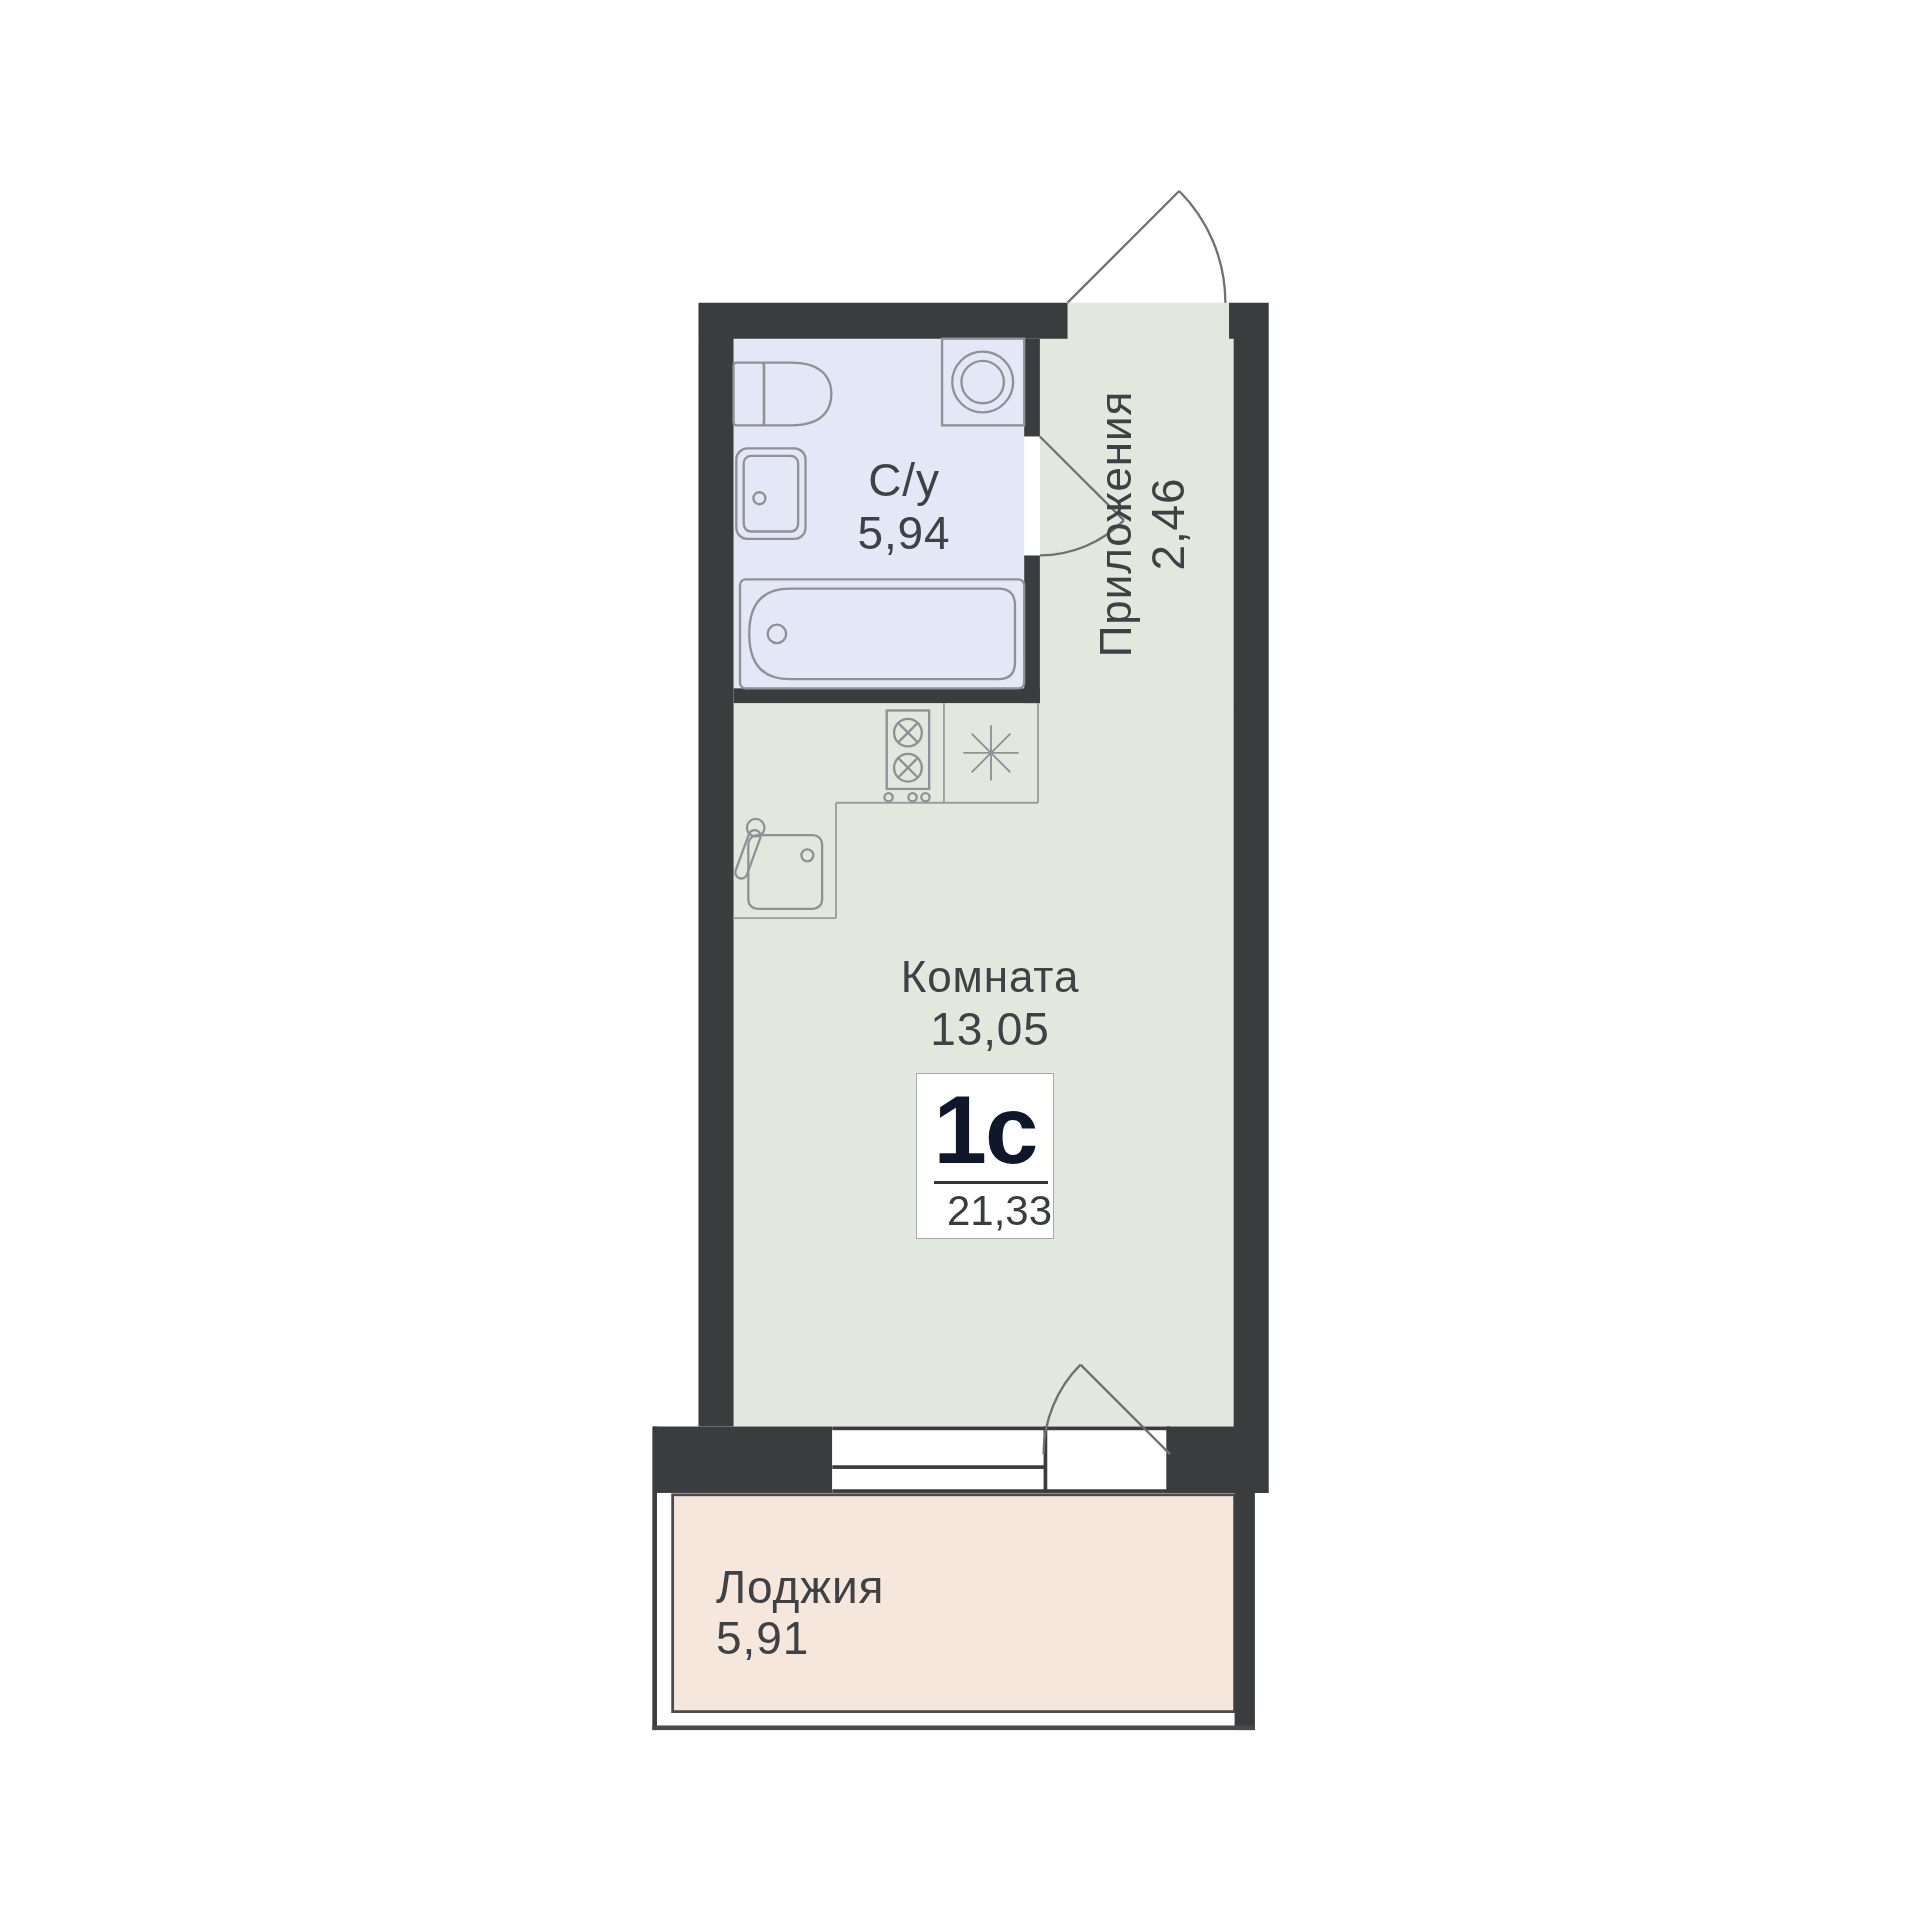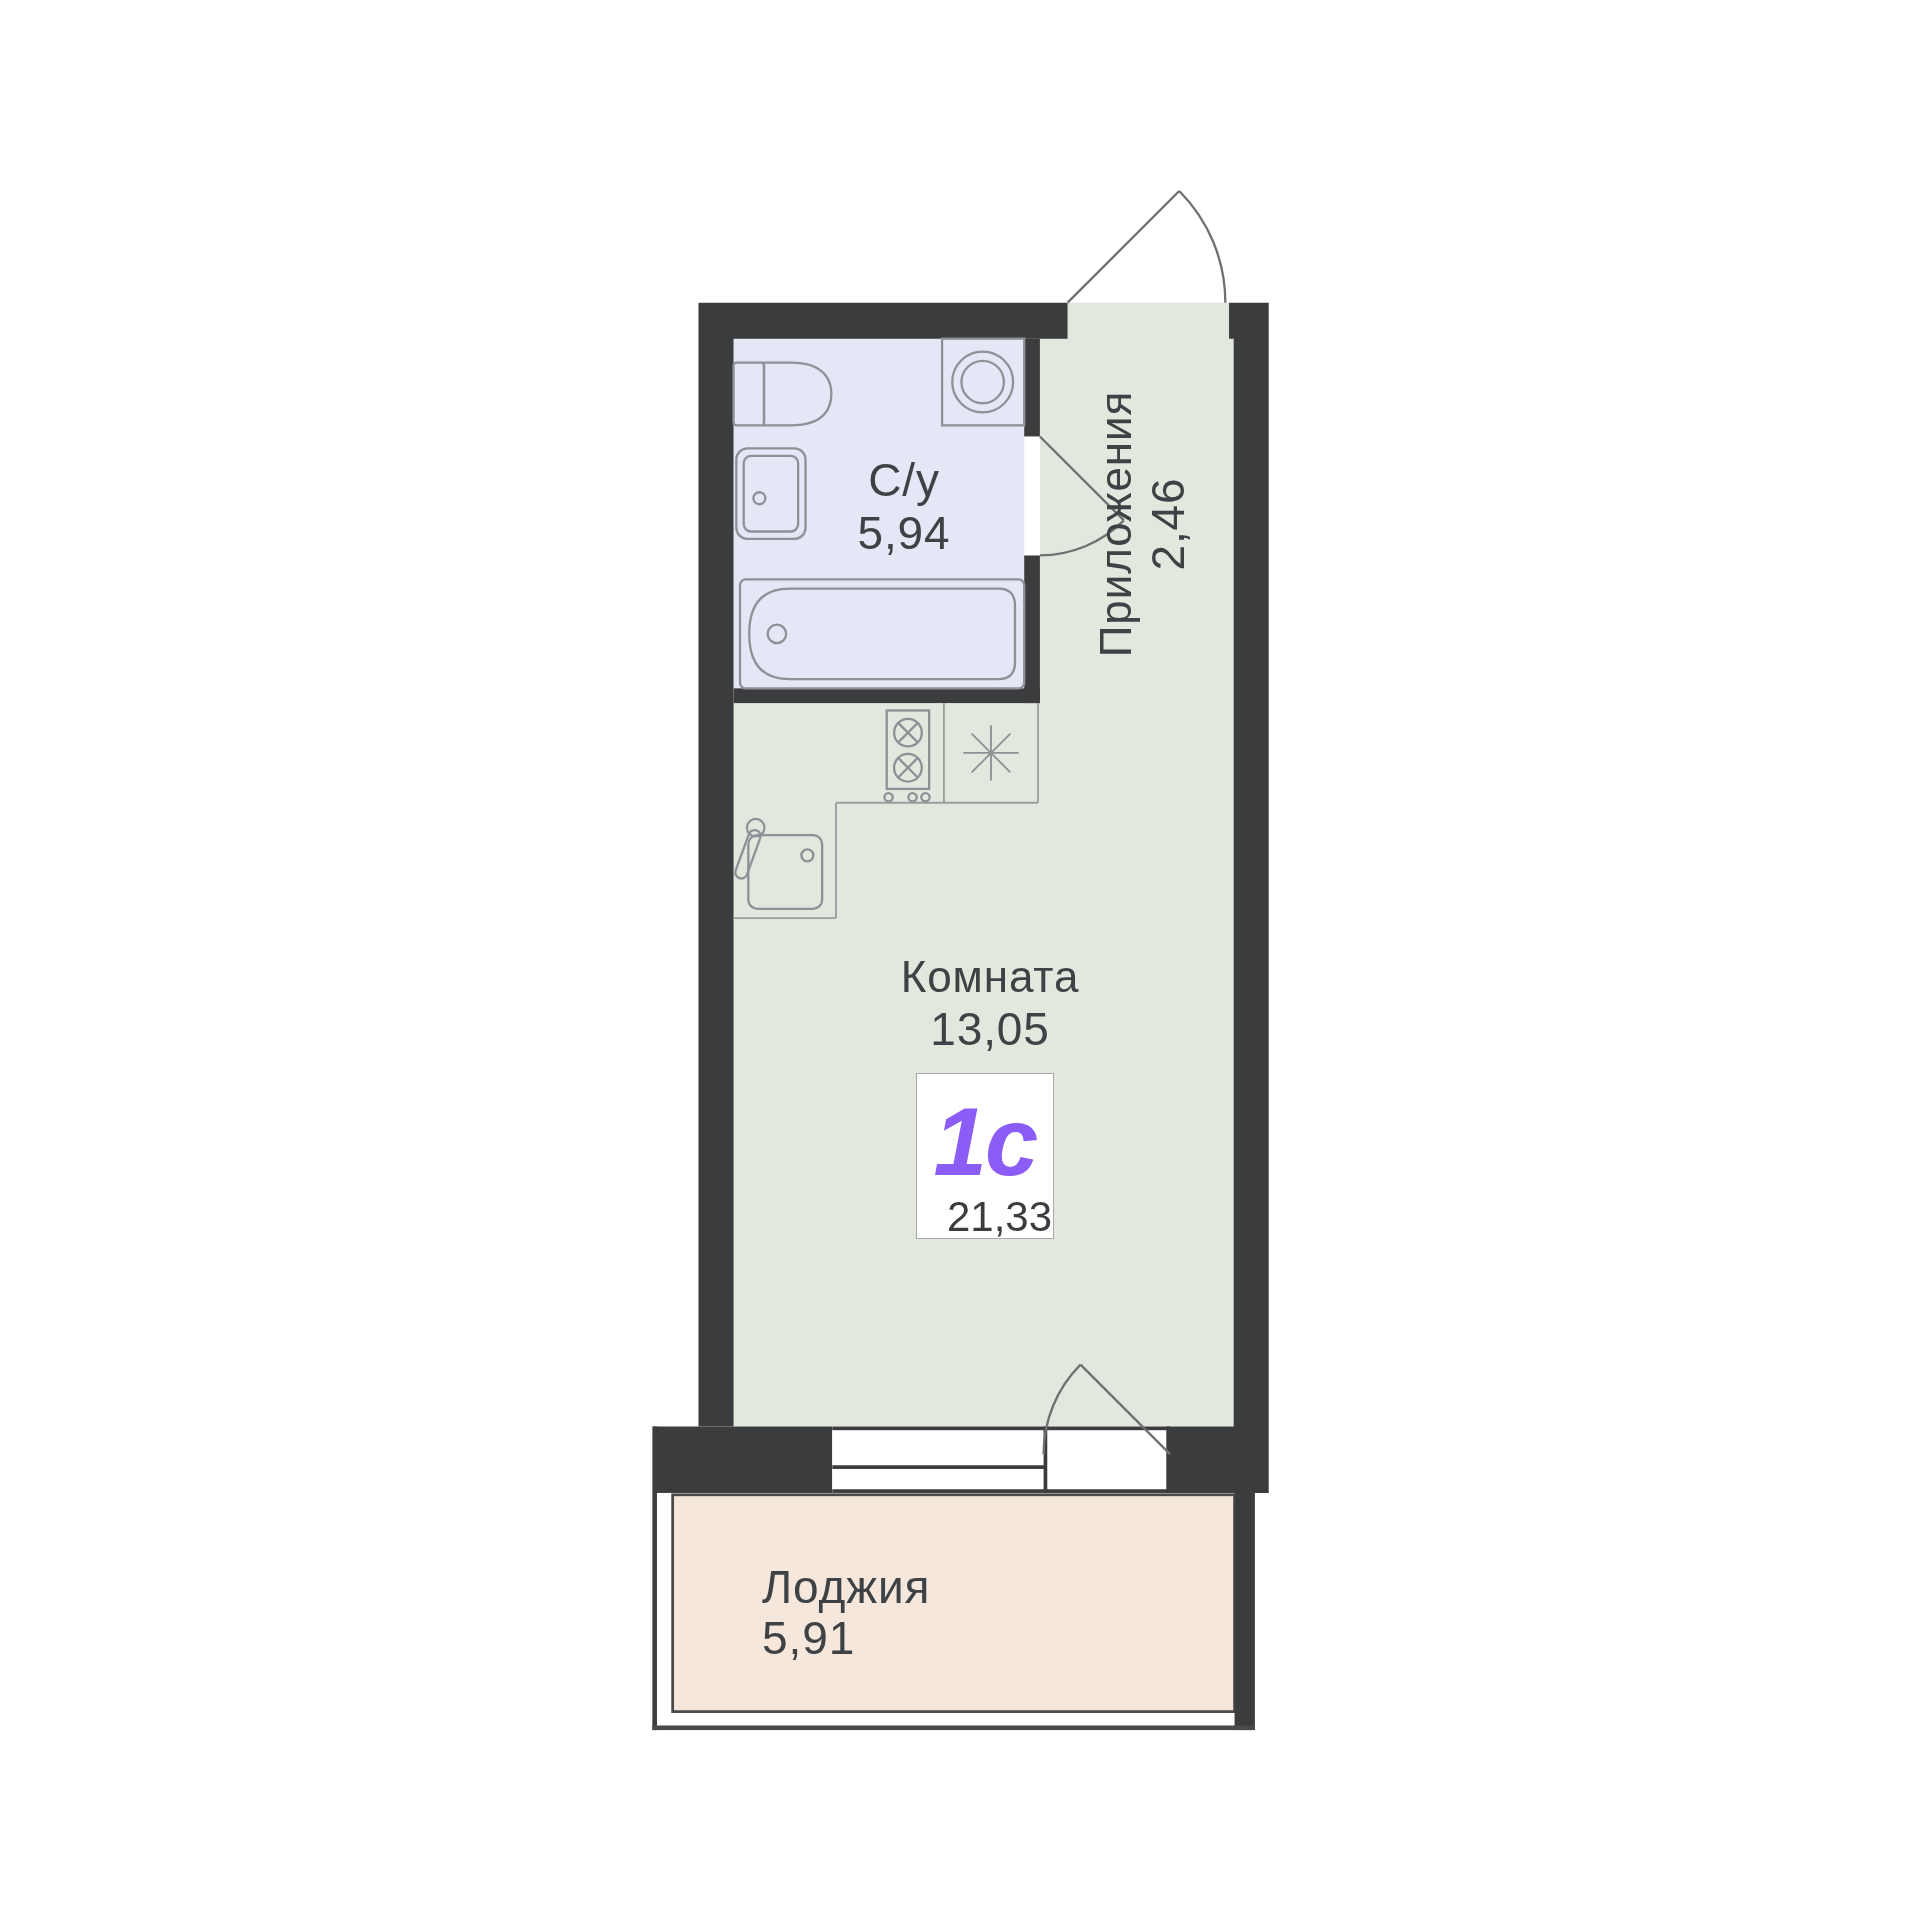--- a/index.html
+++ b/index.html
@@ -34,40 +34,38 @@
   .label-hallway  {
     left: 1142px; top: 524px;
     line-height: 52px; font-size: 44px;
     transform: translate(-50%, -50%) rotate(-90deg);
   }
   .label-loggia {
     left: 716px; top: 1562px;
     transform: none;
     text-align: left;
     line-height: 51px;
-    margin-left: 46px;
   }
   .type-badge {
     position: absolute;
     left: 916px; top: 1073px;
     width: 138px; height: 166px;
     background: #ffffff;
     border: 1.8px solid #a8a8a8;
     box-sizing: border-box;
     display: flex; flex-direction: column;
   }
   .type-badge .badge-type {
     height: 103px;
     display: flex; align-items: center; justify-content: center;
     font-size: 96px;
     font-weight: 700;
-    color: #8b5cf6;
+    color: #0f172a;
     letter-spacing: -1.8px;
-    padding-top: 16px;
-    font-style: italic;
+    padding-top: 4px;
   }
   .type-badge .badge-divider {
     height: 2.8px;
     background: #35363a;
     margin: 0 5.5px 0 16.6px;
   }
   .type-badge .badge-area {
     flex: 1;
     display: flex; align-items: center; justify-content: center;
     font-size: 42px;

